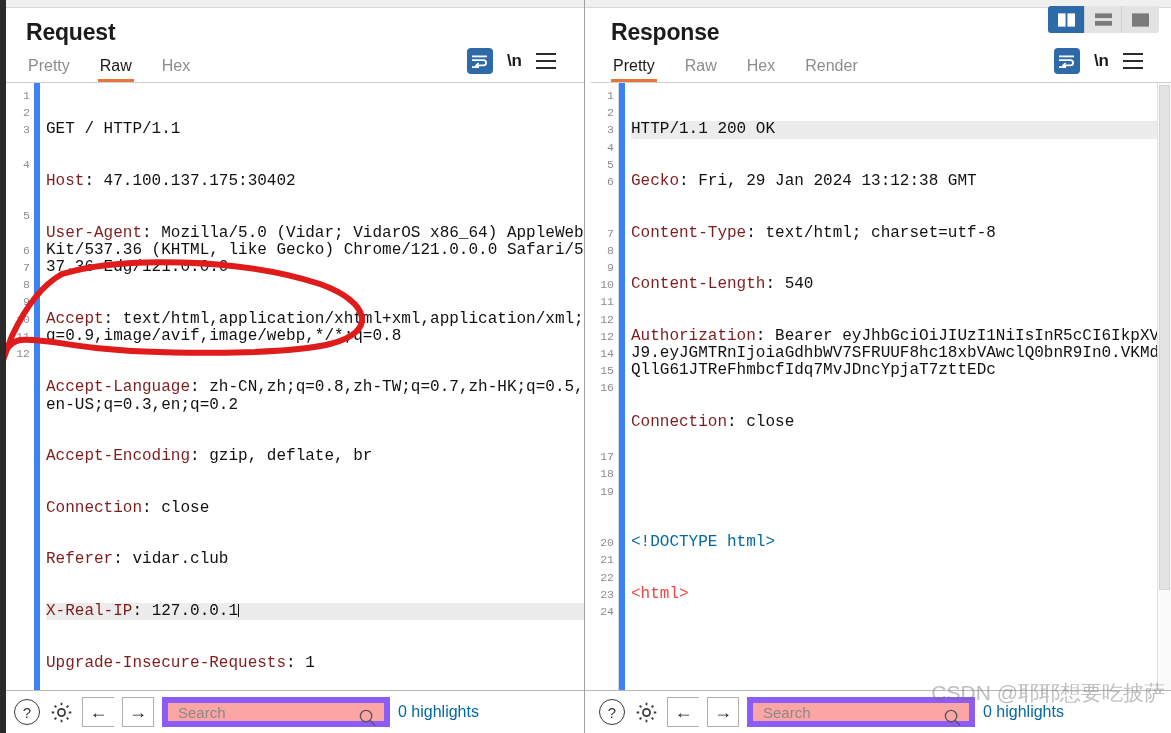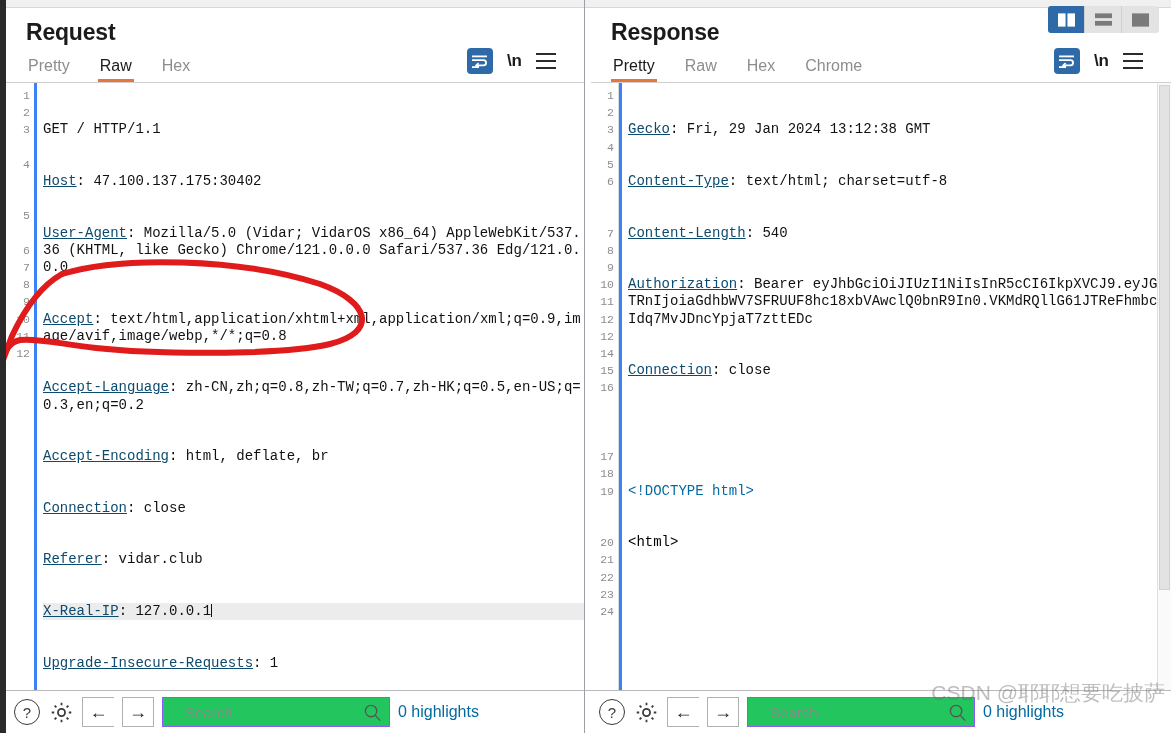--- a/index.html
+++ b/index.html
@@ -138,33 +138,33 @@
     font-size: 11.5px;
     line-height: 17.2px;
     user-select: none;
     background: #ffffff;
   }
   .gutter-resp { border-right: 1px solid #d9d9d9; }
   .code {
     flex: 1 1 auto;
     padding: 4px 0 0 6px;
     font-family: "Liberation Mono", monospace;
-    font-size: 14px;
+    font-size: 16px;
     line-height: 17.2px;
     color: #111111;
     white-space: pre-wrap;
     word-break: break-all;
     overflow: hidden;
-    border-left: 3px solid #3b82f6;
+    border-left: 6px solid #3b82f6;
   }
   .code .ln { display: block; min-height: 17.2px; }
   .code .ln.hl { background: #ececec; }
-  .hdrname { color: #0c4a6e; text-decoration: underline; }
+  .hdrname { color: #7f1d1d; }
   .resp-status { color: #111111; }
-  .tagname { color: #000000; }
+  .tagname { color: #ef4444; }
   .doctype { color: #0369a1; }
   .plain { color: #111111; }
   .cursor {
     display: inline-block;
     width: 1px; height: 13px;
     background: #111; vertical-align: -2px;
   }
 
   .vscroll {
     position: absolute;
@@ -206,24 +206,24 @@
     border: 1px solid #b0b0b0;
     display: flex; align-items: center; justify-content: center;
     font-size: 18px; color: #222;
     background: #ffffff;
     cursor: default;
   }
   .arrow-btn.left { border-right: none; }
   .searchbox {
     position: relative;
     width: 228px; height: 30px;
-    border: 1px solid #8b5cf6;
-    background: #22c55e;
+    border: 6px solid #8b5cf6;
+    background: #fca5a5;
     display: flex; align-items: center;
-    padding: 0 20px;
+    padding: 0 8px;
   }
   .searchbox input {
     border: none; outline: none;
     font-size: 15px;
     color: #222;
     width: 190px;
     background: transparent;
     font-family: "Liberation Sans", sans-serif;
   }
   .searchbox input::placeholder { color: #8a8a8a; }
@@ -310,21 +310,21 @@
           <div>10</div>
           <div>11</div>
           <div>12</div>
         </div>
         <div class="code">
           <span class="ln"><span class="plain">GET / HTTP/1.1</span></span>
           <span class="ln"><span class="hdrname">Host</span><span class="plain">: 47.100.137.175:30402</span></span>
           <span class="ln"><span class="hdrname">User-Agent</span><span class="plain">: Mozilla/5.0 (Vidar; VidarOS x86_64) AppleWebKit/537.36 (KHTML, like Gecko) Chrome/121.0.0.0 Safari/537.36 Edg/121.0.0.0</span></span>
           <span class="ln"><span class="hdrname">Accept</span><span class="plain">: text/html,application/xhtml+xml,application/xml;q=0.9,image/avif,image/webp,*/*;q=0.8</span></span>
           <span class="ln"><span class="hdrname">Accept-Language</span><span class="plain">: zh-CN,zh;q=0.8,zh-TW;q=0.7,zh-HK;q=0.5,en-US;q=0.3,en;q=0.2</span></span>
-          <span class="ln"><span class="hdrname">Accept-Encoding</span><span class="plain">: html, deflate, br</span></span>
+          <span class="ln"><span class="hdrname">Accept-Encoding</span><span class="plain">: gzip, deflate, br</span></span>
           <span class="ln"><span class="hdrname">Connection</span><span class="plain">: close</span></span>
           <span class="ln"><span class="hdrname">Referer</span><span class="plain">: vidar.club</span></span>
           <span class="ln hl"><span class="hdrname">X-Real-IP</span><span class="plain">: 127.0.0.1</span><span class="cursor"></span></span>
           <span class="ln"><span class="hdrname">Upgrade-Insecure-Requests</span><span class="plain">: 1</span></span>
           <span class="ln">&nbsp;</span>
           
         </div>
       </div>
     </div>
 
@@ -382,21 +382,21 @@
         </svg>
       </div>
     </div>
 
     <div class="panel-header">
       <div class="panel-title">Response</div>
       <div class="tabrow">
         <div class="tab active">Pretty</div>
         <div class="tab inactive">Raw</div>
         <div class="tab inactive">Hex</div>
-        <div class="tab inactive">Chrome</div>
+        <div class="tab inactive">Render</div>
 
         <div class="header-tools">
           <div class="icon-btn wrap-icon">
             <svg width="17" height="15" viewBox="0 0 17 15">
               <rect x="1" y="1.5" width="15" height="1.8" fill="#ffffff"></rect>
               <path d="M1 6.2 H12.5 a2.6 2.6 0 0 1 0 5.2 H6" stroke="#ffffff" stroke-width="1.8" fill="none"></path>
               <path d="M7.6 9.1 L5.2 11.4 L7.6 13.7" stroke="#ffffff" stroke-width="1.8" fill="none"></path>
               <rect x="1" y="12.2" width="7" height="1.8" fill="#ffffff"></rect>
             </svg>
           </div>
@@ -443,20 +443,21 @@
           <div>&nbsp;</div>
           <div>20</div>
           <div>21</div>
           <div>22</div>
           <div>23</div>
           <div>24</div>
           <div>&nbsp;</div>
         </div>
 
         <div class="code">
+          <span class="ln hl"><span class="resp-status">HTTP/1.1 200 OK</span></span>
           <span class="ln"><span class="hdrname">Gecko</span><span class="plain">: Fri, 29 Jan 2024 13:12:38 GMT</span></span>
           <span class="ln"><span class="hdrname">Content-Type</span><span class="plain">: text/html; charset=utf-8</span></span>
           <span class="ln"><span class="hdrname">Content-Length</span><span class="plain">: 540</span></span>
           <span class="ln"><span class="hdrname">Authorization</span><span class="plain">: Bearer eyJhbGciOiJIUzI1NiIsInR5cCI6IkpXVCJ9.eyJGMTRnIjoiaGdhbWV7SFRUUF8hc18xbVAwclQ0bnR9In0.VKMdRQllG61JTReFhmbcfIdq7MvJDncYpjaT7zttEDc</span></span>
           <span class="ln"><span class="hdrname">Connection</span><span class="plain">: close</span></span>
           <span class="ln">&nbsp;</span>
 
           <span class="ln"><span class="doctype">&lt;!DOCTYPE html&gt;</span></span>
           <span class="ln"><span class="tagname">&lt;html&gt;</span></span>
           <span class="ln">  </span>

